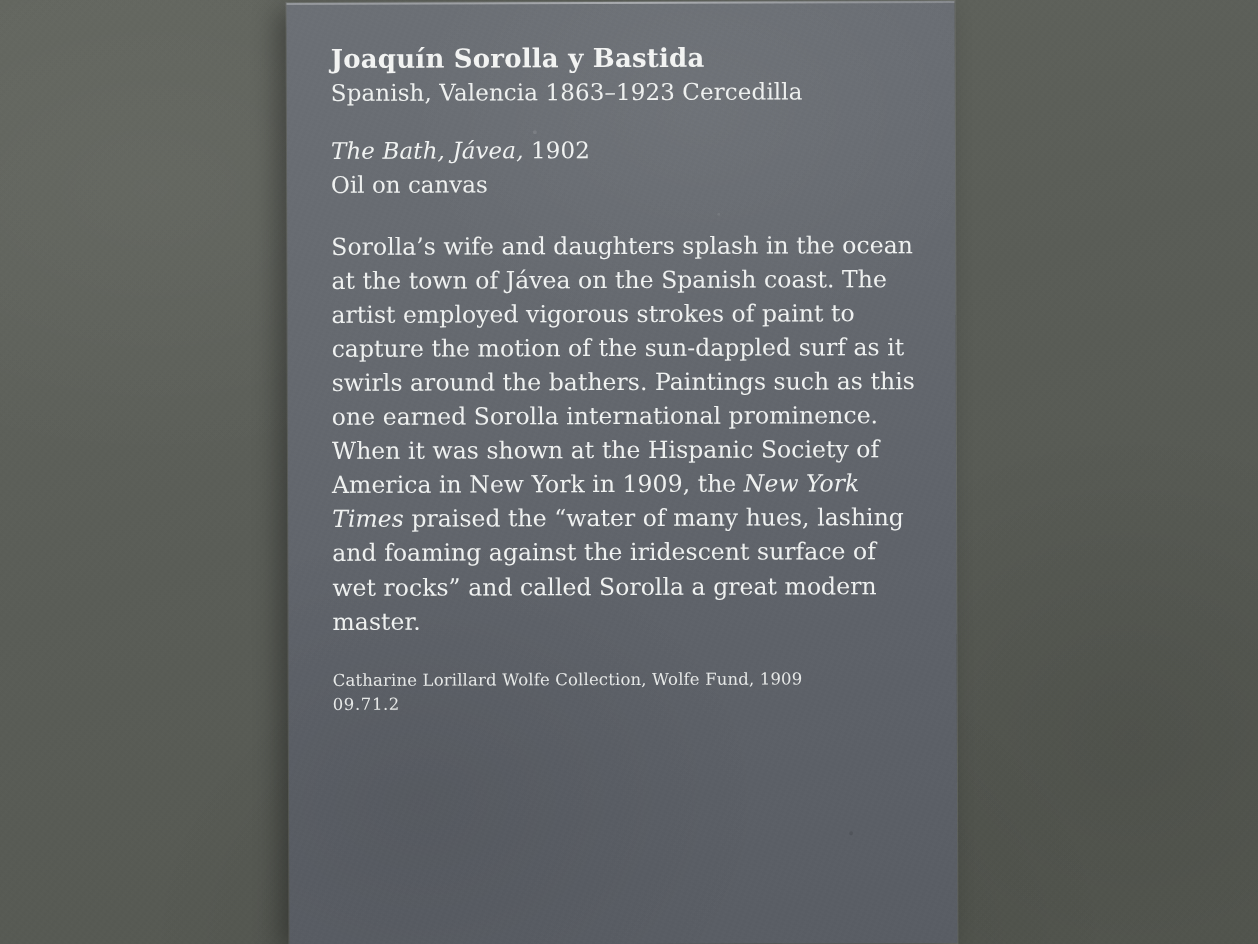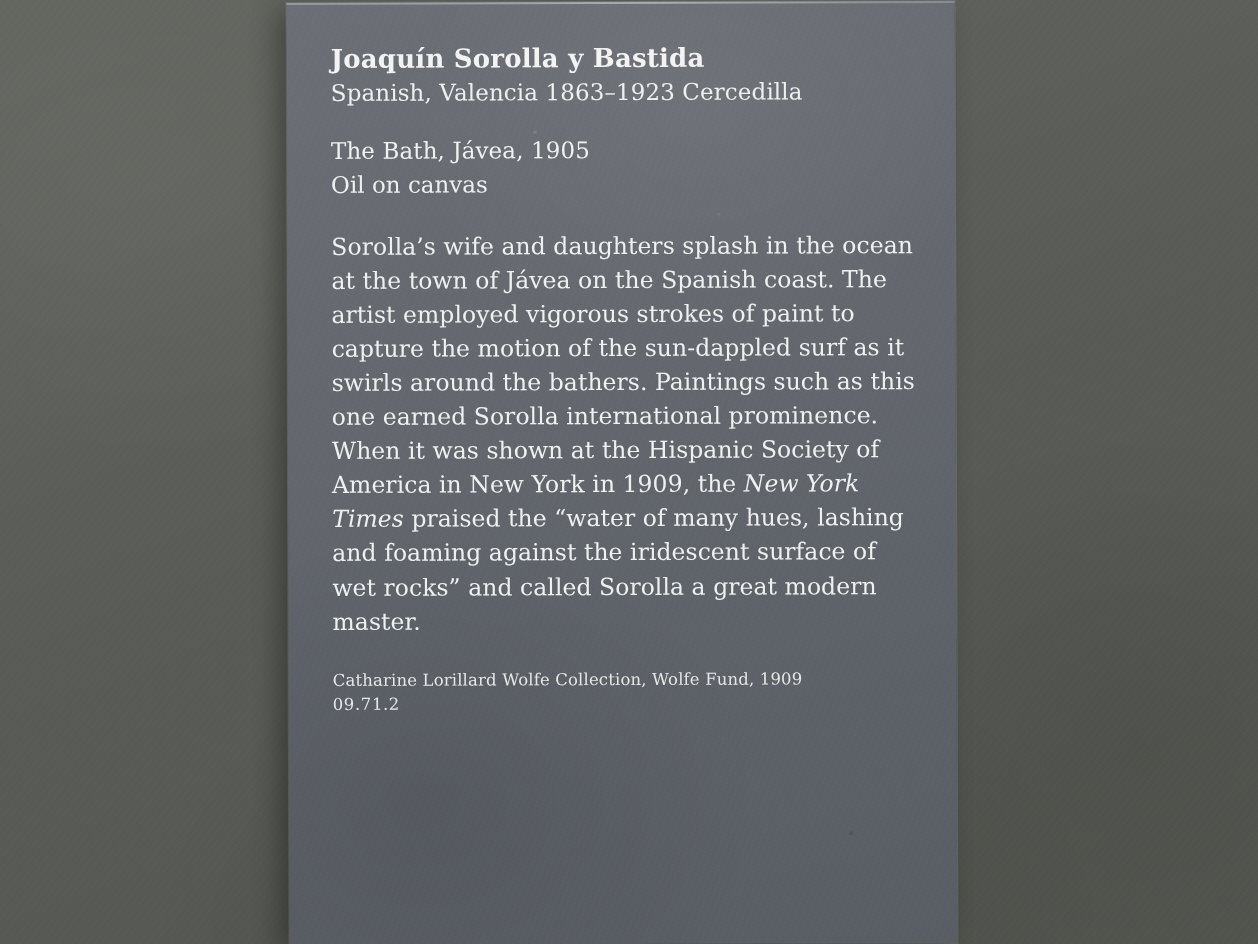--- a/index.html
+++ b/index.html
@@ -93,20 +93,21 @@
   .title-block {
     margin-top: 28px;
   }
   .work-title {
     font-size: 23px;
     line-height: 1.3;
     color: #f0f2f1;
     letter-spacing: 0.1px;
   }
   .work-title .ttl {
+    font-style: italic;
   }
   .work-medium {
     font-size: 23px;
     line-height: 1.32;
     color: #eef0ef;
     margin-top: 3px;
   }
 
   .body-text {
     margin-top: 30px;
@@ -158,21 +159,21 @@
 
   <div id="label-content">
 
     <div class="artist-name">Joaquín Sorolla y Bastida</div>
 
     <div class="artist-dates">Spanish, Valencia 1863–1923 Cercedilla</div>
 
     <div class="title-block">
       <div class="work-title">
         <span class="ttl">The Bath, Jávea,</span>
-        <span>1905</span>
+        <span>1902</span>
       </div>
       <div class="work-medium">Oil on canvas</div>
     </div>
 
     <div class="body-text">
       <span>Sorolla’s wife and daughters splash in the ocean at the town of Jávea on the Spanish coast. The artist employed vigorous strokes of paint to capture the motion of the sun-dappled surf as it swirls around the bathers. Paintings such as this one earned Sorolla international prominence. When it was shown at the Hispanic Society of America in New York in 1909, the </span><em>New York Times</em><span> praised the “water of many hues, lashing and foaming against the iridescent surface of wet rocks” and called Sorolla a great modern master.</span>
     </div>
 
     <div class="credit-line">Catharine Lorillard Wolfe Collection, Wolfe Fund, 1909</div>
     <div class="accession">09.71.2</div>

